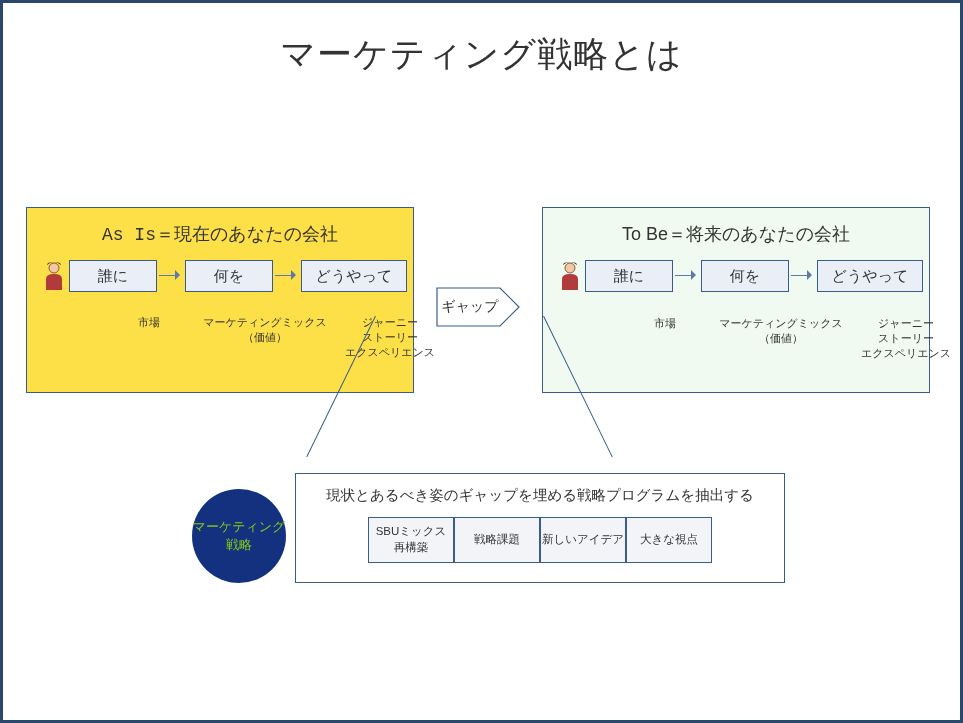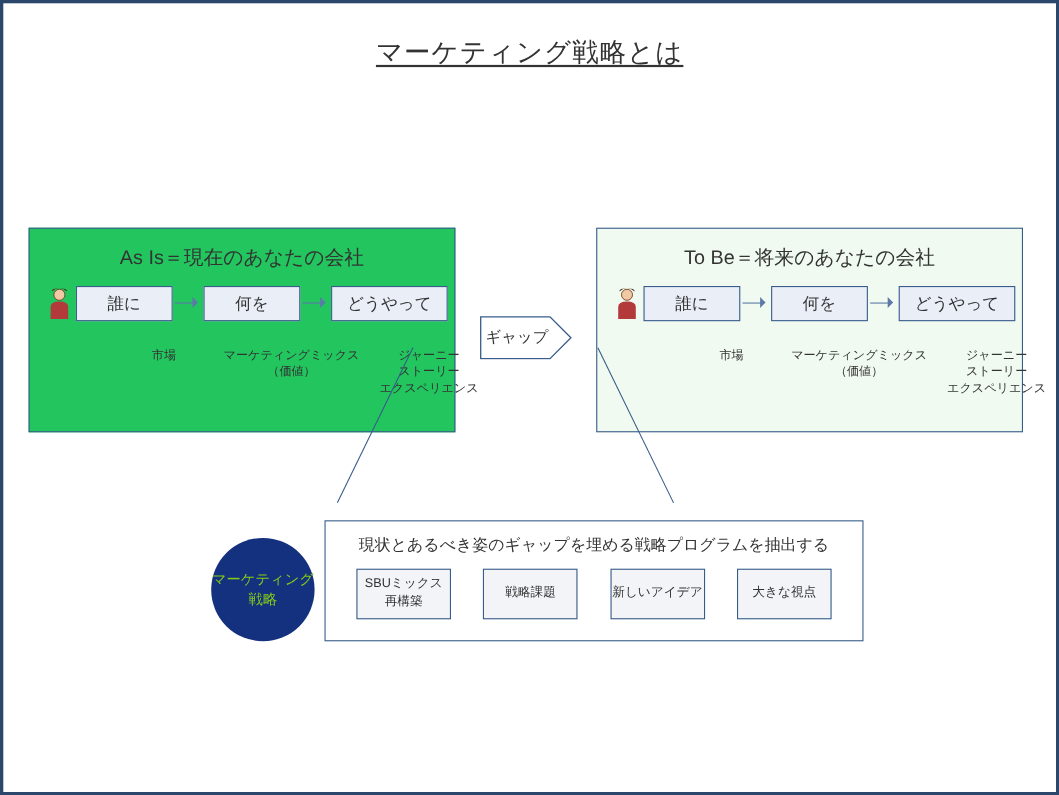--- a/index.html
+++ b/index.html
@@ -15,36 +15,35 @@
     height: 723px;
     border: 3px solid #2b476b;
     margin: 0 auto;
     background: #fff;
   }
   .title {
     position: absolute;
     top: 28px;
     left: 0; right: 0;
     text-align: center;
-    font-size: 24px;
-    text-decoration: underline;
+    font-size: 35px;
     text-underline-offset: 4px;
     letter-spacing: 1px;
   }
 
   
   .panel {
     position: absolute;
     border: 1px solid #385d8a;
     padding: 14px 12px 16px;
     width: 388px;
     height: 186px;
     text-align: center;
   }
-  .panel.asis { left: 23px;  top: 204px; background: #22c55e; }
+  .panel.asis { left: 23px;  top: 204px; background: #fde047; font-family: Liberation Mono, monospace; }
   .panel.tobe { left: 539px; top: 204px; background: #f0faf0; }
   .panel-title {
     font-size: 18px;
     margin-bottom: 14px;
   }
 
   .flow {
     display: flex;
     align-items: center;
     justify-content: flex-start;
@@ -155,26 +154,26 @@
   
   .strategy {
     position: absolute;
     left: 292px;
     top: 470px;
     width: 490px;
     height: 110px;
     border: 1px solid #385d8a;
     background: #fff;
     text-align: center;
-    padding: 12px 28px 10px;
+    padding: 12px 1px 10px;
   }
   .strategy-title { font-size: 14.5px; margin-bottom: 12px; }
   .strategy-boxes {
     display: flex;
-    justify-content: space-between;
+    justify-content: center;
   }
   .s-box {
     border: 1px solid #385d8a;
     background: #f2f4f7;
     width: 86px;
     height: 46px;
     display: flex;
     align-items: center;
     justify-content: center;
     font-size: 11.5px;

